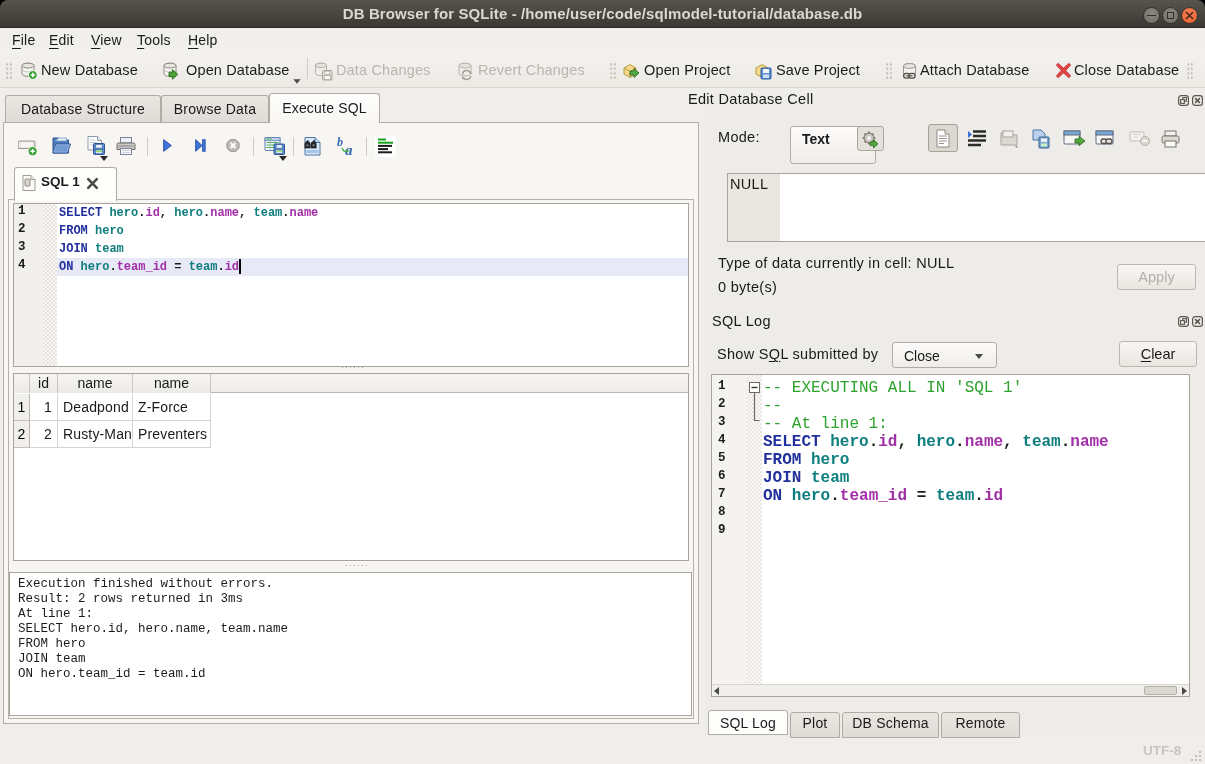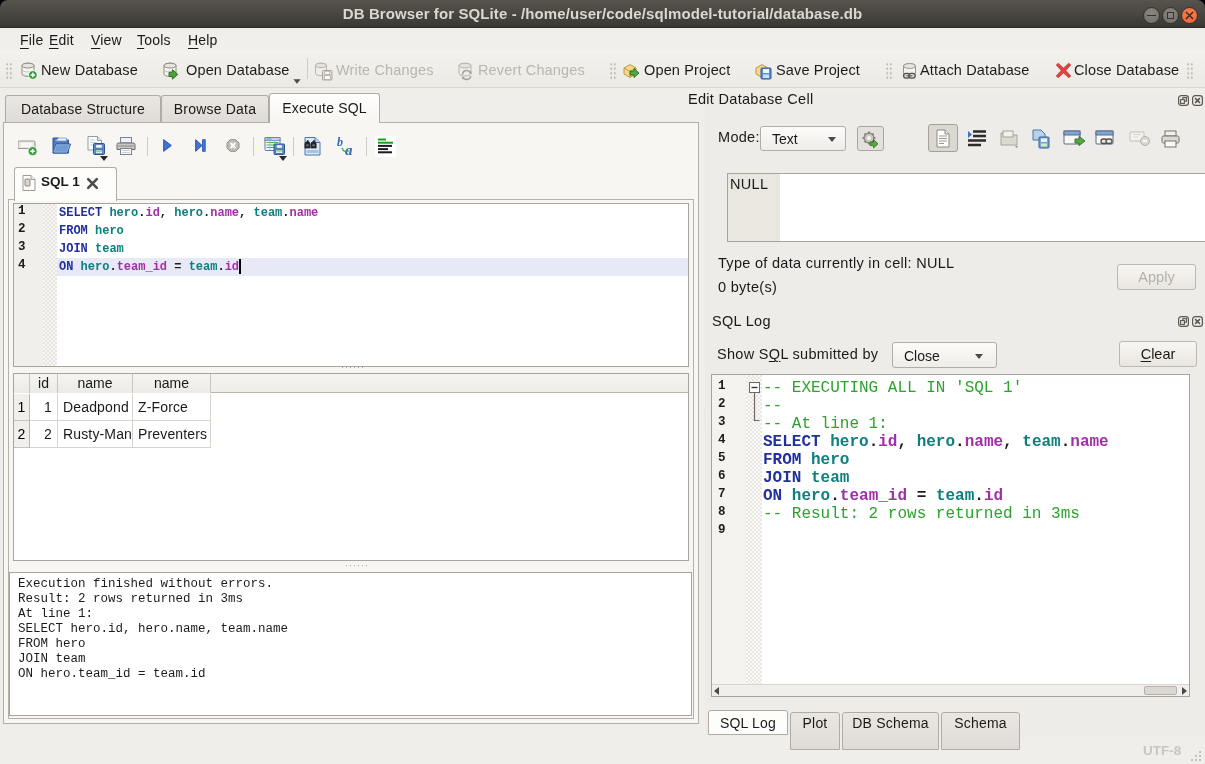--- a/index.html
+++ b/index.html
@@ -67,21 +67,21 @@
 
 #logbox { left:711px; top:374px; width:479px; height:323px; background:#fff; border:1px solid #a8a49c; }
 #loggutter { left:0; top:0; width:34px; height:321px; background:#f4f3f0; }
 #loghatch { left:34px; top:0; width:16px; height:321px;
   background-image:conic-gradient(#e9e7e3 25%, #faf9f7 0 50%, #e9e7e3 0 75%, #faf9f7 0);
   background-size:4px 4px; }
 .llnum { left:6px; width:26px; font-family:"Liberation Mono",monospace; font-size:12.5px; font-weight:bold; color:#1c1c1c; }
 .lline { left:51px; font-family:"Liberation Mono",monospace; font-size:16px; font-weight:bold; color:#1c1c1c; white-space:pre; line-height:18px; }
 .lline.cm { color:#2da22d; font-weight:normal; }
 
-.btab { height:38px; background:linear-gradient(#eae7e3,#dfdcd7); border:1px solid #b0aca4; border-radius:3px 3px 0 0; font-size:14px; letter-spacing:0.2px; color:#1a1a1a; text-align:center; }
+.btab { height:26px; background:linear-gradient(#eae7e3,#dfdcd7); border:1px solid #b0aca4; border-radius:3px 3px 0 0; font-size:14px; letter-spacing:0.2px; color:#1a1a1a; text-align:center; }
 </style>
 </head>
 <body>
 
 <div class="abs" style="left:0; top:0; width:20px; height:15px; background:#000;"></div>
 <div class="abs" style="left:1185px; top:0; width:20px; height:15px; background:#000;"></div>
 <div class="abs" id="titlebar"></div>
 <div class="abs" id="titletext">DB Browser for SQLite - /home/user/code/sqlmodel-tutorial/database.db</div>
 <div class="abs winbtn" style="left:1143px; background:radial-gradient(circle at 50% 35%, #8a877e, #706d65);">
   <div class="abs" style="left:3px; top:7px; width:9px; height:1.6px; background:#32312d;"></div>
@@ -89,21 +89,21 @@
 <div class="abs winbtn" style="left:1162px; background:radial-gradient(circle at 50% 35%, #8a877e, #706d65);">
   <div class="abs" style="left:4px; top:4px; width:7px; height:7px; border:1.6px solid #32312d;"></div>
 </div>
 <div class="abs winbtn" style="left:1181px; background:radial-gradient(circle at 50% 35%, #f58257, #ef5f2e);">
   <svg class="abs" style="left:3px; top:3px;" width="9" height="9">
       <path d="M1 1 L8 8 M8 1 L1 8" stroke="#4c2a17" stroke-width="1.7"></path>
     </svg>
 </div>
 
 <div class="abs" id="menubar"></div>
-<div class="abs menuitem" style="left:12px;margin-left:8px;"><u>F</u>ile</div>
+<div class="abs menuitem" style="left:12px;"><u>F</u>ile</div>
 <div class="abs menuitem" style="left:49px;"><u>E</u>dit</div>
 <div class="abs menuitem" style="left:91px;"><u>V</u>iew</div>
 <div class="abs menuitem" style="left:137px;"><u>T</u>ools</div>
 <div class="abs menuitem" style="left:188px;"><u>H</u>elp</div>
 
 <div class="abs" id="toolbar"></div>
 <div class="abs handle" style="left:5px;"></div>
 <svg class="abs" style="left:20px; top:62px;" width="18" height="18" viewBox="0 0 18 18">
   <path d="M2 3.6 a6 2.4 0 0 1 12 0 v8.4 a6 2.4 0 0 1 -12 0 z" fill="#f6f5f2" stroke="#8f8b83"></path>
   <ellipse cx="8" cy="3.6" rx="6" ry="2.4" fill="#e8e6e1" stroke="#8f8b83"></ellipse>
@@ -123,21 +123,21 @@
     <div class="carrow" style="transform:scale(0.9);"></div>
   </div>
 <div class="abs tsep" style="left:307px;"></div>
 <svg class="abs" style="left:314px; top:62px;" width="19" height="19" viewBox="0 0 19 19">
   <path d="M1.5 3.4 a5.5 2.2 0 0 1 11 0 v8 a5.5 2.2 0 0 1 -11 0 z" fill="#efedea" stroke="#b7b4ac"></path>
   <ellipse cx="7" cy="3.4" rx="5.5" ry="2.2" fill="#e4e2dd" stroke="#b7b4ac"></ellipse>
   <rect x="8.5" y="8.5" width="9.5" height="9.5" rx="1" fill="#e3e1dc" stroke="#a8a49c"></rect>
   <rect x="10.8" y="9.2" width="5" height="3.2" fill="#f8f7f5" stroke="#a8a49c" stroke-width="0.7"></rect>
   <rect x="10.3" y="13.4" width="6" height="4" fill="#f8f7f5" stroke="#a8a49c" stroke-width="0.7"></rect>
 </svg>
-<div class="abs tbtext tbgray" style="left:336px;">Write Changes</div>
+<div class="abs tbtext tbgray" style="left:336px;">Data Changes</div>
 <svg class="abs" style="left:457px; top:62px;" width="19" height="19" viewBox="0 0 19 19">
   <path d="M2 3.6 a6 2.3 0 0 1 12 0 v8 a6 2.3 0 0 1 -12 0 z" fill="#efedea" stroke="#b7b4ac"></path>
   <ellipse cx="8" cy="3.6" rx="6" ry="2.3" fill="#e4e2dd" stroke="#b7b4ac"></ellipse>
   <path d="M5.5 12.5 a4.2 4.2 0 0 1 8 -1.6 M13.8 14 a4.2 4.2 0 0 1 -8 1" fill="none" stroke="#a5a19a" stroke-width="1.5"></path>
   <path d="M14.2 9 l0.3 3 -2.9 -1 z M5.2 17.5 l-0.3 -3 2.9 1 z" fill="#a5a19a"></path>
 </svg>
 <div class="abs tbtext tbgray" style="left:478px;">Revert Changes</div>
 <div class="abs handle" style="left:609px;"></div>
 <svg class="abs" style="left:622px; top:62px;" width="18" height="18" viewBox="0 0 18 18">
   <path d="M2 6 l6 -3.4 6 3.4 v6 l-6 3.4 -6 -3.4 z" fill="#f5d98c" stroke="#b99a3e"></path>
@@ -315,21 +315,21 @@
 <svg class="abs" style="left:1178px; top:95px;" width="11" height="11" viewBox="0 0 11 11">
     <rect x="0.6" y="0.6" width="9.8" height="9.8" rx="2.6" fill="none" stroke="#5b5850" stroke-width="1.2"></rect>
     <rect x="4.8" y="2.6" width="3.6" height="3.6" fill="none" stroke="#5b5850" stroke-width="1.1"></rect>
     <rect x="2.6" y="4.6" width="3.8" height="3.8" fill="#efede9" stroke="#5b5850" stroke-width="1.1"></rect>
   </svg>
 <svg class="abs" style="left:1192px; top:95px;" width="11" height="11" viewBox="0 0 11 11">
     <rect x="0.6" y="0.6" width="9.8" height="9.8" rx="2.6" fill="none" stroke="#5b5850" stroke-width="1.2"></rect>
     <path d="M3.1 3.1 l4.8 4.8 M7.9 3.1 l-4.8 4.8" stroke="#5b5850" stroke-width="1.5"></path>
   </svg>
 <div class="abs docktitle" style="left:718px; top:129px;">Mode:</div>
-<div class="abs combo" style="left:760px; top:126px; width:86px; height:25px;">
+<div class="abs combo" style="left:790px; top:126px; width:86px; height:38px;font-weight:bold;">
     <span style="position:absolute; left:11px; top:4px;">Text</span>
     <div class="carrow abs" style="right:9px; top:10px;"></div>
   </div>
 <div class="abs" style="left:857px; top:126px; width:27px; height:25px; background:#e4e1dc; border:1px solid #aaa69e; border-radius:3px;">
 <svg class="abs" style="left:3px; top:3px;" width="19" height="19" viewBox="0 0 19 19">
   <circle cx="8" cy="8" r="5" fill="#c9c5bf" stroke="#77736b"></circle>
   <circle cx="8" cy="8" r="2" fill="#f5f4f1"></circle>
   <g stroke="#77736b" stroke-width="1.6">
         <path d="M8 1.5 v2 M8 12.5 v2 M1.5 8 h2 M12.5 8 h2 M3.5 3.5 l1.4 1.4 M11 11 l1.4 1.4 M12.5 3.5 l-1.4 1.4 M5 11 l-1.4 1.4"></path>
       </g>
@@ -422,32 +422,31 @@
     <path d="M3.5 6.5 h6" stroke="#393833" stroke-width="1.4"></path>
     <path d="M6.5 11.5 v28 h5" fill="none" stroke="#6e6a62" stroke-width="1.2"></path>
   </svg>
   <div class="abs lline cm" style="top:4px;">-- EXECUTING ALL IN 'SQL 1'</div>
   <div class="abs lline cm" style="top:22px;">--</div>
   <div class="abs lline cm" style="top:40px;">-- At line 1:</div>
   <div class="abs lline" style="top:58px;"><span class="kw">SELECT</span> <span class="tb">hero</span><span class="pp">.</span><span class="fd">id</span><span class="pp">,</span> <span class="tb">hero</span><span class="pp">.</span><span class="fd">name</span><span class="pp">,</span> <span class="tb">team</span><span class="pp">.</span><span class="fd">name</span></div>
   <div class="abs lline" style="top:76px;"><span class="kw">FROM</span> <span class="tb">hero</span></div>
   <div class="abs lline" style="top:94px;"><span class="kw">JOIN</span> <span class="tb">team</span></div>
   <div class="abs lline" style="top:112px;"><span class="kw">ON</span> <span class="tb">hero</span><span class="pp">.</span><span class="fd">team_id</span> <span class="pp">=</span> <span class="tb">team</span><span class="pp">.</span><span class="fd">id</span></div>
-  <div class="abs lline cm" style="top:130px;">-- Result: 2 rows returned in 3ms</div>
 
   <div class="abs" style="left:0; top:309px; width:477px; height:12px; background:#f1efec; border-top:1px solid #d9d6d0;"></div>
   <div class="abs" style="left:2px; top:312px; width:0; height:0; border-top:4px solid transparent; border-bottom:4px solid transparent; border-right:5px solid #4a4a4a;"></div>
   <div class="abs" style="left:470px; top:312px; width:0; height:0; border-top:4px solid transparent; border-bottom:4px solid transparent; border-left:5px solid #4a4a4a;"></div>
   <div class="abs" style="left:432px; top:311px; width:33px; height:9px; background:#dbd8d3; border:1px solid #b5b1a9; border-radius:2px;"></div>
 </div>
 
 <div class="abs btab" style="left:708px; top:710px; width:80px; height:25px; line-height:24px; background:#fdfdfc; z-index:2;">SQL Log</div>
 <div class="abs btab" style="left:790px; top:712px; width:50px; line-height:21px;">Plot</div>
 <div class="abs btab" style="left:842px; top:712px; width:97px; line-height:21px;">DB Schema</div>
-<div class="abs btab" style="left:941px; top:712px; width:79px; line-height:21px;">Schema</div>
+<div class="abs btab" style="left:941px; top:712px; width:79px; line-height:21px;">Remote</div>
 
 <div class="abs" style="left:1143px; top:743px; font-size:13.5px; font-weight:bold; color:#c8c5be;">UTF-8</div>
 <svg class="abs" style="left:1188px; top:748px;" width="14" height="14" viewBox="0 0 14 14">
   <g fill="#b5b1a9">
       <circle cx="12" cy="4" r="1"></circle>
       <circle cx="8" cy="8" r="1"></circle>
       <circle cx="12" cy="8" r="1"></circle>
       <circle cx="4" cy="12" r="1"></circle>
       <circle cx="8" cy="12" r="1"></circle>
       <circle cx="12" cy="12" r="1"></circle>

